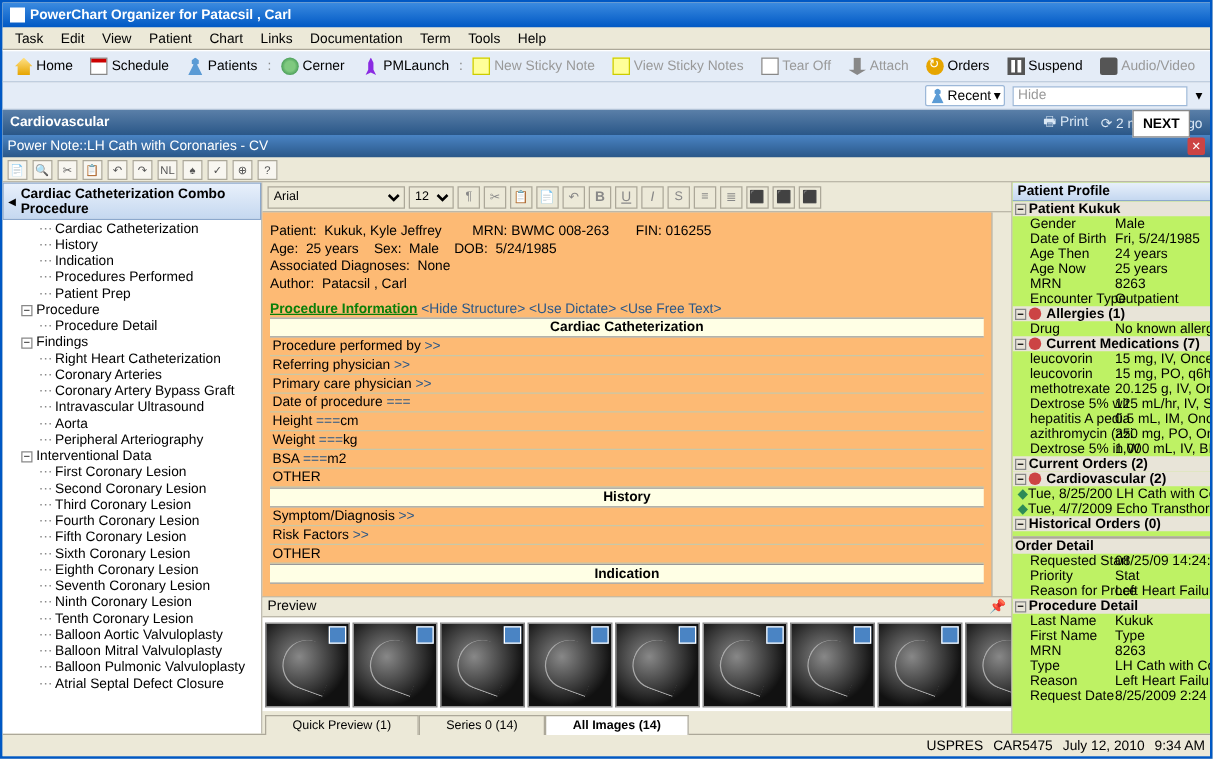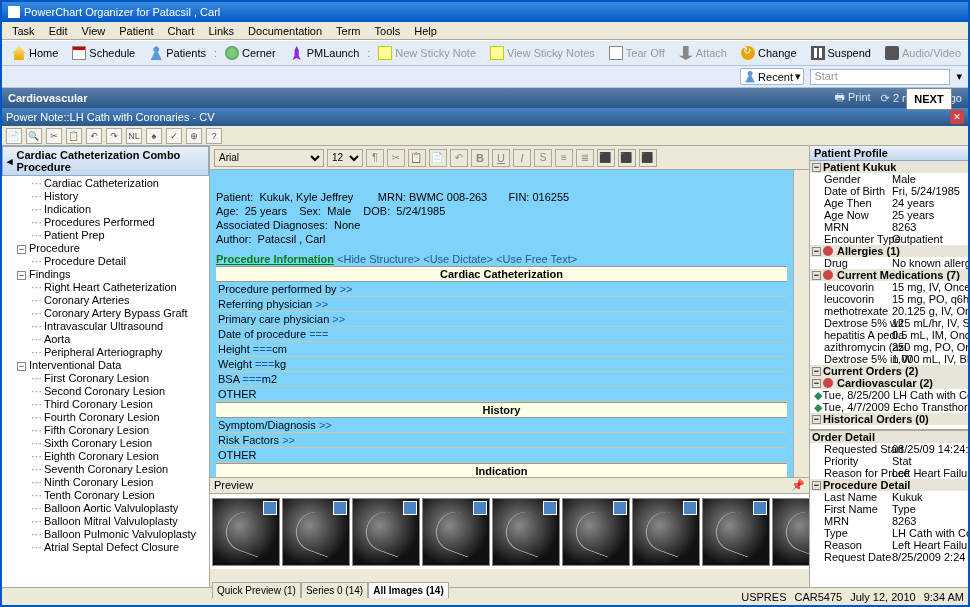--- a/index.html
+++ b/index.html
@@ -1,17 +1,17 @@
 <!DOCTYPE html>
 <html><head>
 <meta charset="utf-8">
 <style>
 * { box-sizing: border-box; margin: 0; padding: 0; font-family: Tahoma, Arial, sans-serif; font-size: 11px; }
 body { width: 970px; height: 607px; overflow: hidden; background: #ece9d8; display: flex; flex-direction: column; border: 2px solid #0058c4; }
-.titlebar { background: linear-gradient(#3b8be0,#0058c4); color: #fff; height: 20px; display: flex; align-items: center; padding: 0 6px; font-weight: normal; }
+.titlebar { background: linear-gradient(#3b8be0,#0058c4); color: #fff; height: 20px; display: flex; align-items: center; padding: 0 6px; font-weight: bold; }
 .titlebar .icon-sq { width:12px; height:12px; background:#fff; margin-right:4px; display:inline-block; }
 .menubar { background:#ece9d8; height:18px; display:flex; align-items:center; padding:0 4px; gap:2px; border-bottom:1px solid #aca899;}
 .menubar span { padding:0 6px; cursor:default; }
 .toolbar1 { background:#e4ecf7; border-top:1px solid #fff; border-bottom:1px solid #b4c4d8; height:26px; display:flex; align-items:center; padding:0 4px; gap:2px; overflow:hidden;}
 .tbtn { display:flex; align-items:center; gap:3px; padding:2px 5px; border:1px solid transparent; border-radius:2px; white-space:nowrap; cursor:pointer; }
 .tbtn .glyph { width:14px; height:14px; display:inline-block; }
 .g-home{background:linear-gradient(#ffe28a,#e6a500);clip-path:polygon(50% 0,100% 50%,85% 50%,85% 100%,15% 100%,15% 50%,0 50%)}
 .g-cal{background:#fff;border:1px solid #888;position:relative}.g-cal::before{content:"";position:absolute;top:0;left:0;right:0;height:3px;background:#c00}
 .g-person{background:#5b9bd5;clip-path:polygon(50% 0,70% 15%,70% 35%,60% 40%,90% 100%,10% 100%,40% 40%,30% 35%,30% 15%)}
 .g-globe{background:radial-gradient(circle,#7fc97f 40%,#1b7837 100%);border-radius:50%}
@@ -38,47 +38,47 @@
 .tree .n{white-space:nowrap}
 .tree .n0{padding-left:14px}
 .tree .n1{padding-left:28px}
 .tree .sel{background:#ffff99;border:1px solid #cc0;padding-left:13px}
 .tree .box{display:inline-block;width:9px;height:9px;border:1px solid #888;text-align:center;line-height:7px;font-size:9px;margin-right:3px}
 .tree .dash{color:#888;margin-right:2px}
 .centerpane{flex:1;display:flex;flex-direction:column;border-right:1px solid #aca899;min-width:0}
 .richbar{background:#ece9d8;height:24px;border-bottom:1px solid #aca899;display:flex;align-items:center;gap:3px;padding:0 4px}
 .richbar select,.richbar input{height:18px;border:1px solid #aca899;background:#ece9d8;font-size:10px}
 .richbar .rb{width:18px;height:18px;border:1px solid #aca899;background:#ece9d8;display:flex;align-items:center;justify-content:center;font-size:10px;color:#888}
-.doc{flex:1;background:#7dd3fc;overflow-y:auto;overflow-x:hidden;padding:20px 6px;line-height:14px;position:relative}
+.doc{flex:1;background:#fdba74;overflow-y:auto;overflow-x:hidden;padding:8px 6px;line-height:14px;position:relative}
 .doc .hdr-line{white-space:pre}
 .proc-link{color:#097f09;text-decoration:underline;font-weight:bold}
 .struct{color:#2a5788}
 .dict{color:#2a5788}
 .free{color:#2a5788}
 .section-title{text-align:center;font-weight:bold;border-top:1px solid #999;border-bottom:1px solid #999;background:#ffffe5}
 .row-cell{border-bottom:1px solid #c8c8a8;padding:0 2px}
 .row-cell .lbl{color:#000}
 .row-cell .arrow{color:#2a5788}
-.rightpane{width:158px;background:#ffffff;display:flex;flex-direction:column;font-size:10.5px;overflow:hidden}
+.rightpane{width:158px;background:#bef264;display:flex;flex-direction:column;font-size:10.5px;overflow:hidden}
 .pp-title{background:linear-gradient(#e8f0fb,#c5d8f0);border-bottom:1px solid #8ca8cc;padding:1px 4px;font-weight:bold}
 .pp-body{flex:1;overflow:hidden}
 .pp-row{display:flex;padding:0 2px 0 14px;line-height:12px;white-space:nowrap}
 .pp-row .k{width:68px;flex-shrink:0}
 .grp-head{background:#e8e4d8;font-weight:bold;padding:0 2px;display:flex;align-items:center;gap:2px;white-space:nowrap}
 .grp-head .pm{display:inline-block;width:9px;height:9px;border:1px solid #888;text-align:center;line-height:7px;font-size:9px}
 .bug{width:10px;height:10px;background:#c44;border-radius:50%;display:inline-block;margin-right:2px}
 .next-btn{position:absolute;right:18px;top:88px;width:46px;height:22px;background:#fff;border:1px solid #888;display:flex;align-items:center;justify-content:center;font-weight:bold;z-index:10}
 .preview-sec{height:110px;border-top:1px solid #aca899;display:flex;flex-direction:column}
 .preview-head{background:#ece9d8;padding:1px 4px;font-size:10px;border-bottom:1px solid #aca899;display:flex;justify-content:space-between}
 .thumbs{flex:1;background:#fff;display:flex;align-items:center;padding:2px;gap:2px;overflow:hidden}
 .thumb{width:68px;height:68px;background:radial-gradient(circle at 40% 40%,#888 0,#555 30%,#111 70%);border:1px solid #888;position:relative;flex-shrink:0}
 .thumb::after{content:"";position:absolute;top:2px;right:2px;width:12px;height:12px;background:#4a84c4;border:1px solid #fff}
 .thumb .vessel{position:absolute;top:20%;left:20%;width:60%;height:60%;border:1px solid #aaa;border-radius:50% 50% 0 50%;border-right:none;border-top:none;transform:rotate(20deg)}
 .prev-tabs{height:18px;display:flex;align-items:flex-end;background:#ece9d8;padding:0 2px;gap:0}
-.ptab{padding:2px 4px;border:1px solid #aca899;border-bottom:none;background:#ece9d8;font-size:10px;position:relative;top:11px}
+.ptab{padding:2px 21px;border:1px solid #aca899;border-bottom:none;background:#ece9d8;font-size:10px;position:relative;top:1px}
 .ptab.active{background:#fff;font-weight:bold}
 .statusbar{height:18px;background:#ece9d8;border-top:1px solid #aca899;display:flex;align-items:center;justify-content:flex-end;padding:0 4px;gap:8px;font-size:10px}
 .order-detail{border-top:2px solid #aca899;margin-top:4px}
 .scrollhint{width:16px;background:#ece9d8;border-left:1px solid #aca899}
 .faded{color:#999}
 </style>
 </head>
 <body>
 
 <div class="next-btn">NEXT</div>
@@ -135,39 +135,39 @@
     <div class="tbtn faded">
       <span class="glyph g-tear"></span>
       <span>Tear Off</span>
     </div>
     <div class="tbtn faded">
       <span class="glyph g-attach"></span>
       <span>Attach</span>
     </div>
     <div class="tbtn">
       <span class="glyph g-change"></span>
-      <span>Change</span>
+      <span>Orders</span>
     </div>
     <div class="tbtn">
       <span class="glyph g-pause"></span>
       <span>Suspend</span>
     </div>
     <div class="tbtn faded">
       <span class="glyph g-av"></span>
       <span>Audio/Video</span>
     </div>
   </div>
 
 <div class="toolbar2">
   <div class="recent-dd">
     <span class="glyph g-person" style="width:12px;height:12px"></span>
     <span>Recent</span>
       <span>▾</span>
   </div>
-  <div class="name-input">Start</div>
+  <div class="name-input">Hide</div>
   <span>▾</span>
 </div>
 
 <div class="sectionbar">
   <span>Cardiovascular</span>
   <span class="right">
     <span>🖶 <span>Print</span></span>
     <span>⟳ <span>2 minutes ago</span></span>
   </span>
 </div>

